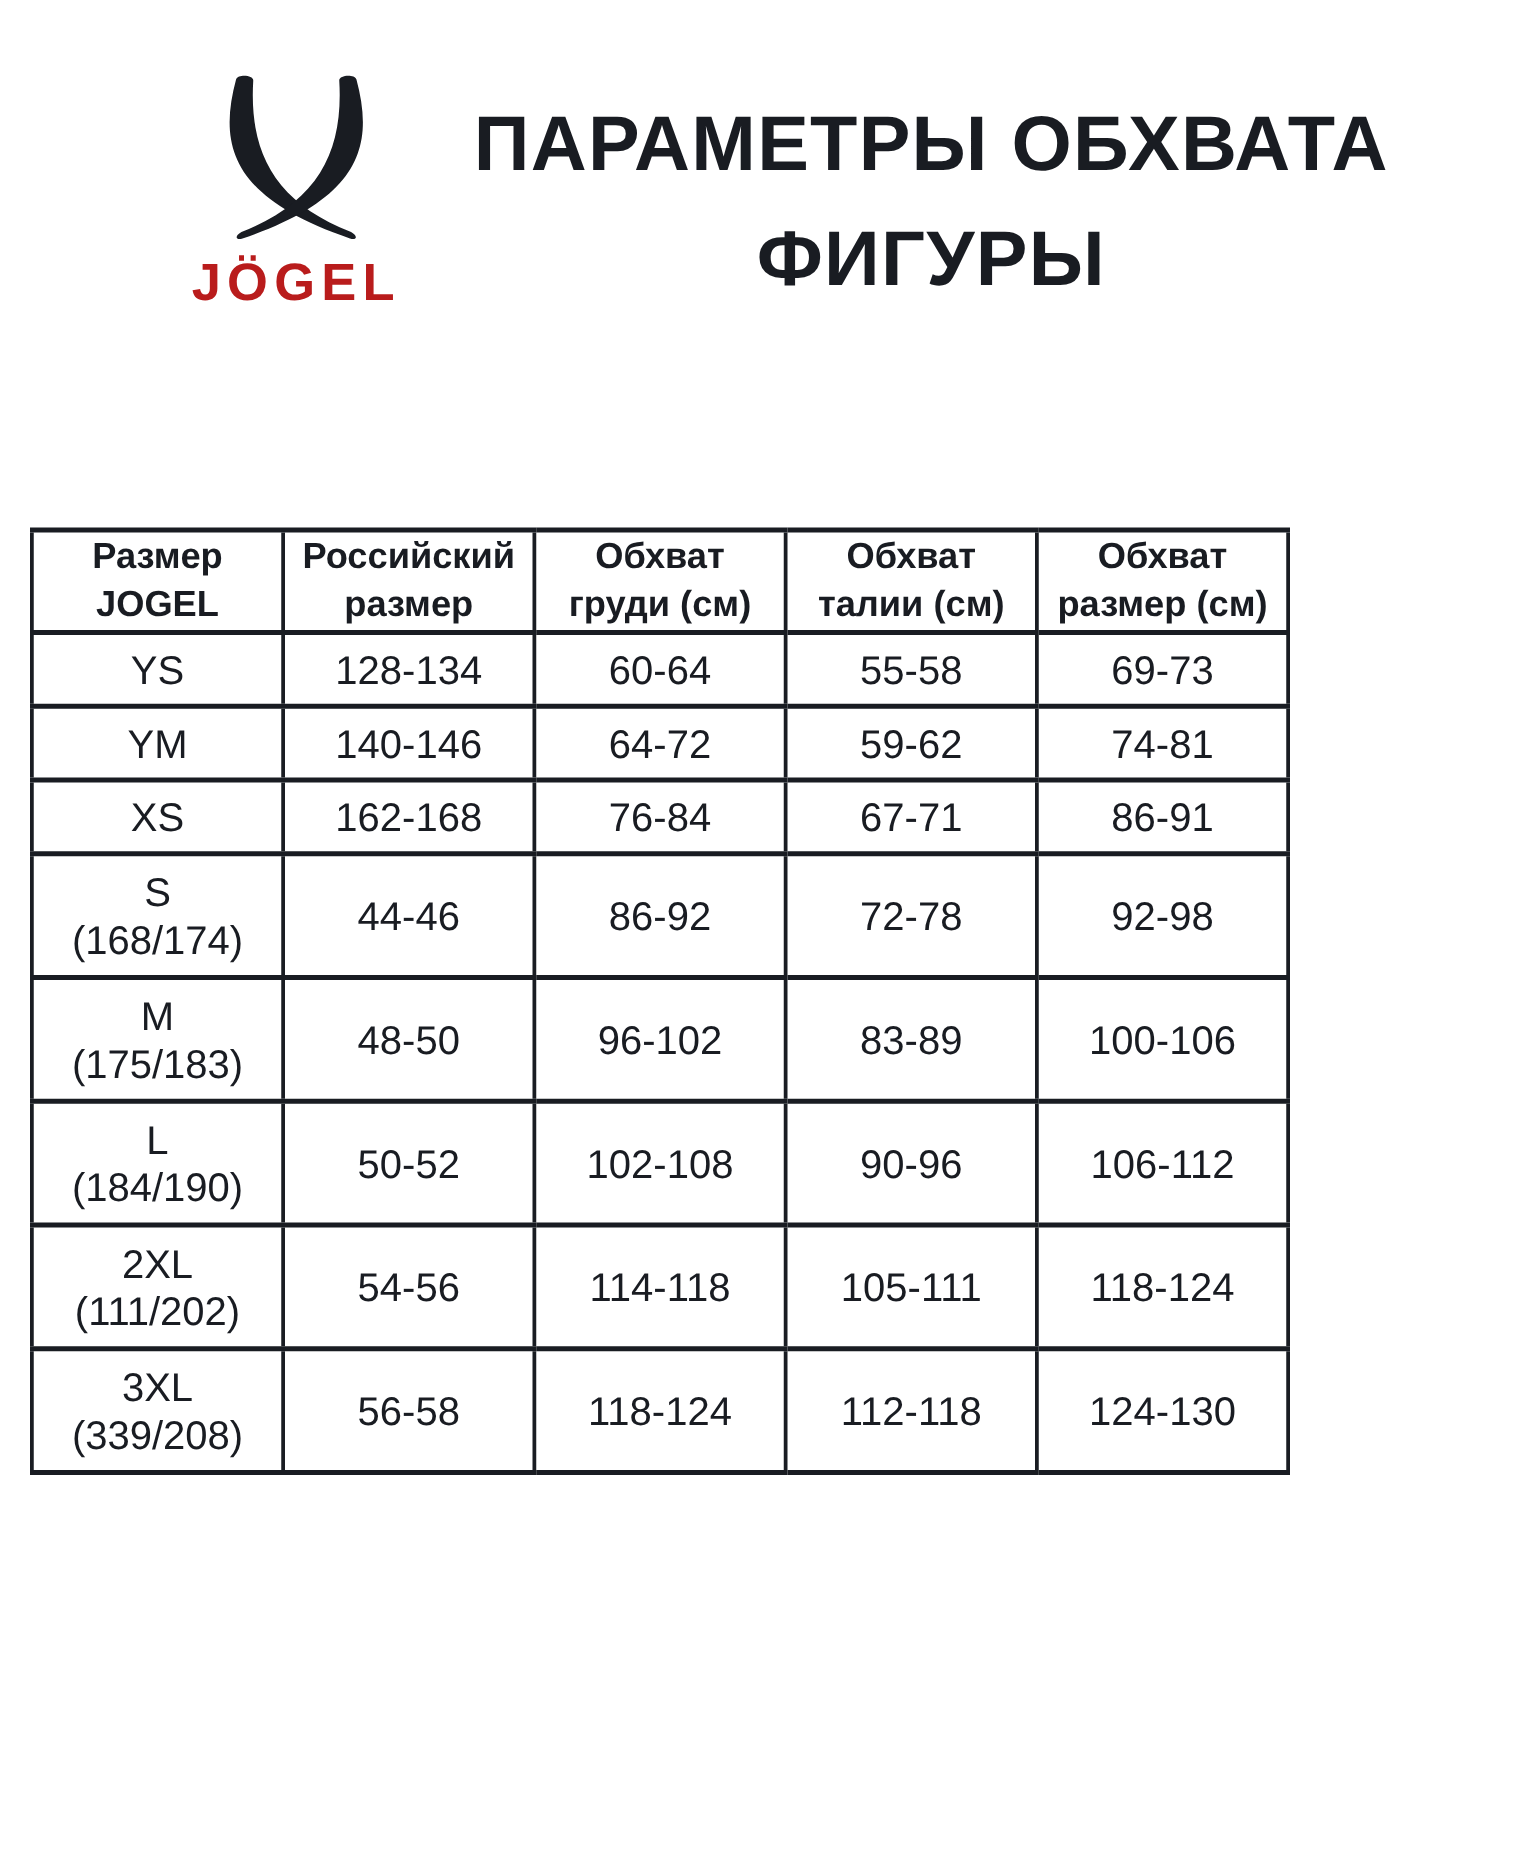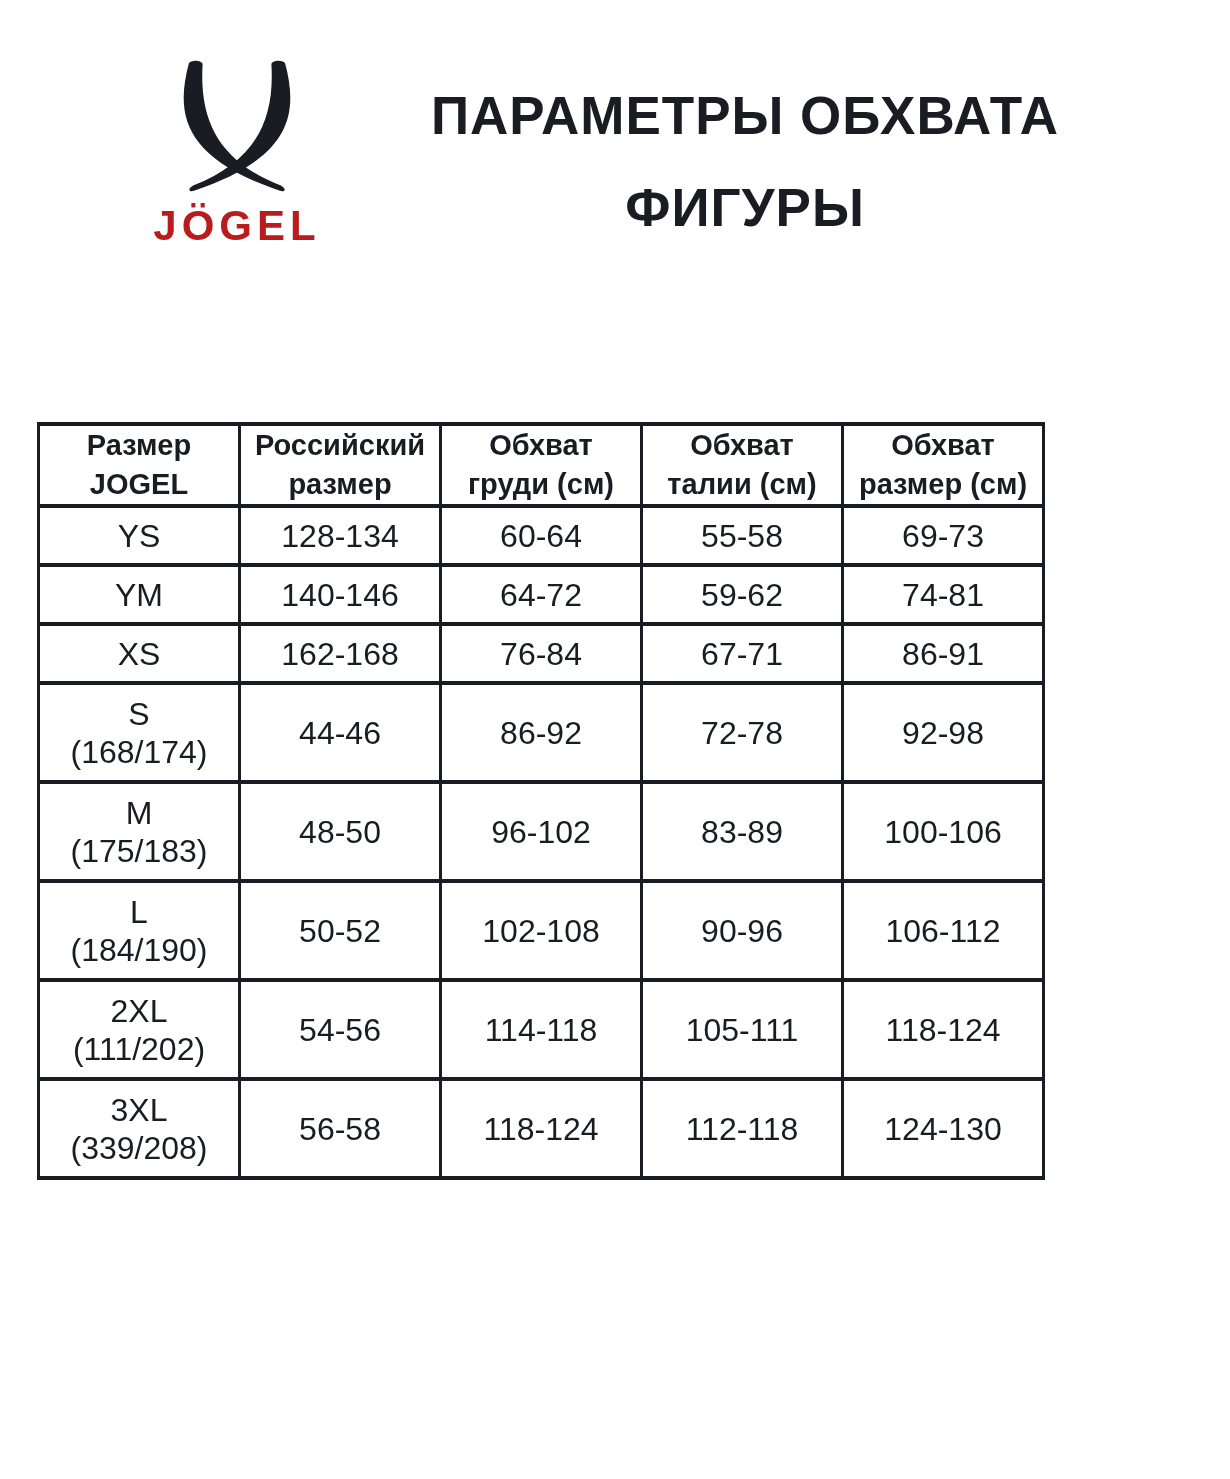--- a/index.html
+++ b/index.html
@@ -18,27 +18,27 @@
   }
   .logo svg{display:block;margin:0 auto;}
   .logo-word{
     margin-top:4px;
     font-size:42px;font-weight:bold;letter-spacing:5px;
     color:#b91c1c;white-space:nowrap;
   }
   .title{
     position:absolute;left:300px;right:40px;top:70px;
     text-align:center;
-    font-size:53px;font-weight:bold;line-height:92px;
+    font-size:62px;font-weight:bold;line-height:92px;
     letter-spacing:1px;
     color:#191c22;
   }
   
   table.size-table{
-    position:absolute;left:37px;top:422px;
+    position:absolute;left:24px;top:422px;
     width:1008px;
     border-collapse:collapse;
     table-layout:fixed;
   }
   .size-table th,.size-table td{
     border-left:3px solid #191c22;
     border-right:3px solid #191c22;
     border-top:4px solid #191c22;
     border-bottom:4px solid #191c22;
     text-align:center;vertical-align:middle;

